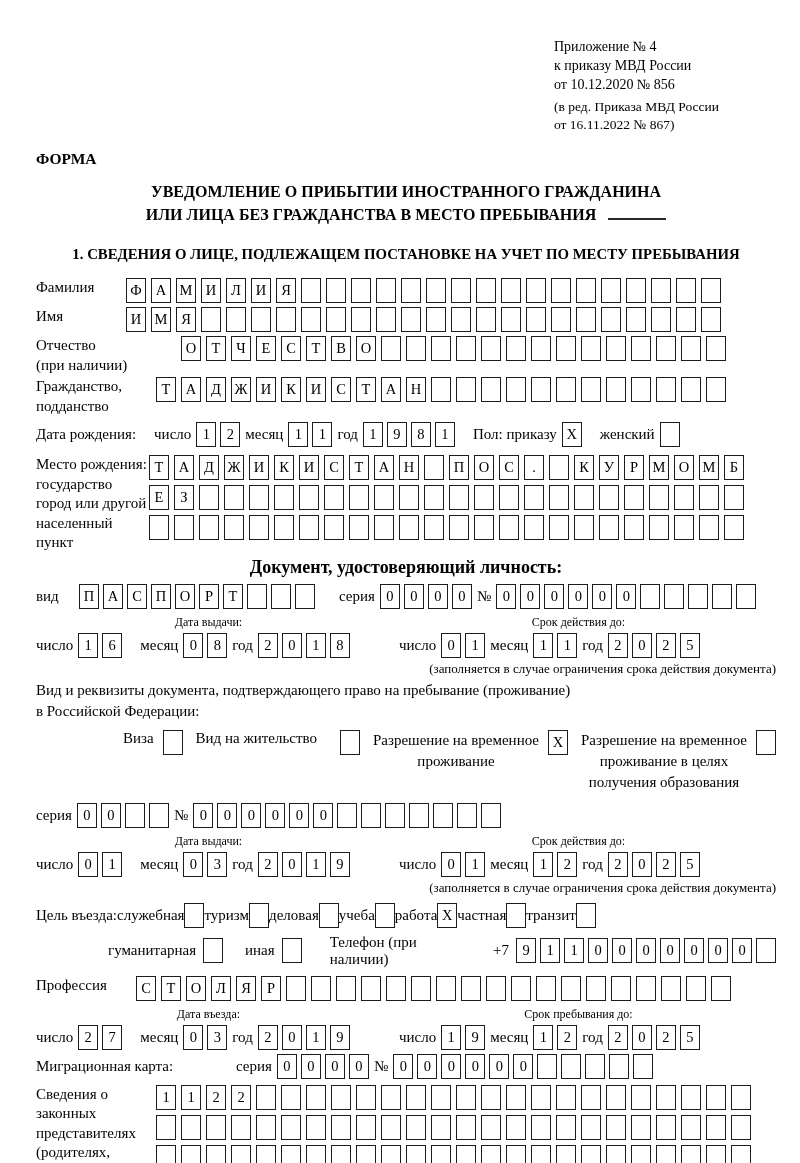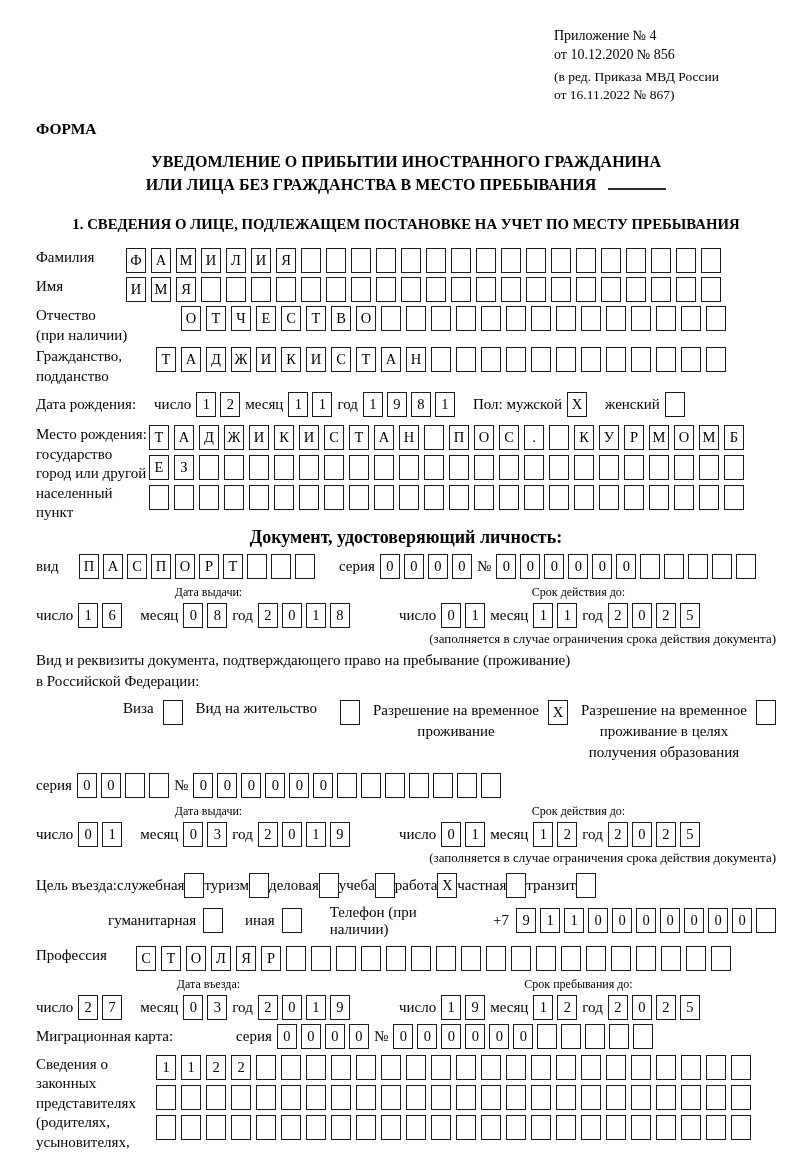--- a/index.html
+++ b/index.html
@@ -1,18 +1,18 @@
 <!DOCTYPE html>
 <html><head>
 <meta charset="utf-8">
 <style>
   html,body{margin:0;padding:0;background:#fff;}
   .page{
     width:800px;height:1163px;box-sizing:border-box;
-    padding:26px 24px 8px 36px;overflow:hidden;
+    padding:37px 24px 8px 36px;overflow:hidden;
     font-family:"Liberation Serif","DejaVu Serif",serif;color:#000;
     background:#fff;position:relative;
   }
   
   .cbox{
     box-sizing:border-box;width:20px;height:25px;flex:0 0 auto;
     border:1.6px solid #1c1c1c;background:#fff;
     display:flex;align-items:center;justify-content:center;
     font-size:14.5px;line-height:1;
   }
@@ -49,20 +49,21 @@
   .human{display:flex;align-items:center;gap:7px;font-size:15px;margin:6px 0 8px 72px;}
   .gap8{width:8px;flex:0 0 auto;} .gap14{width:14px;flex:0 0 auto;} .gap20{width:20px;flex:0 0 auto;}
 </style>
 </head>
 <body>
 
 <div class="page">
 
   <div class="appendix">
     <div>Приложение № 4</div>
+    <div>к приказу МВД России</div>
     <div>от 10.12.2020 № 856</div>
     <div class="rev">
       <div>(в ред. Приказа МВД России</div>
       <div>от 16.11.2022 № 867)</div>
     </div>
   </div>
   <div class="forma">ФОРМА</div>
 
   <div class="title">
     <div>УВЕДОМЛЕНИЕ О ПРИБЫТИИ ИНОСТРАННОГО ГРАЖДАНИНА</div>
@@ -210,21 +211,21 @@
         <span class="cbox">1</span>
       </span>
     <span class="t">год</span>
     <span class="bx tight">
         <span class="cbox">1</span>
         <span class="cbox">9</span>
         <span class="cbox">8</span>
         <span class="cbox">1</span>
       </span>
     <span class="gap8"></span>
-    <span class="t">Пол: мужской</span>
+    <span class="t">Пол: приказу</span>
     <span class="bx">
         <span class="cbox">X</span>
       </span>
     <span class="gap8"></span>
     <span class="t">женский</span>
     <span class="bx">
         <span class="cbox"></span>
       </span>
   </div>
 

